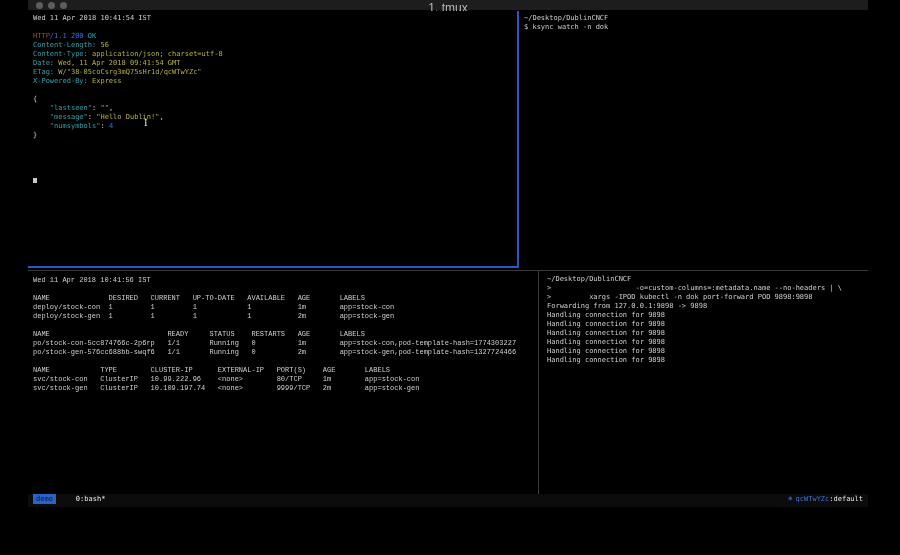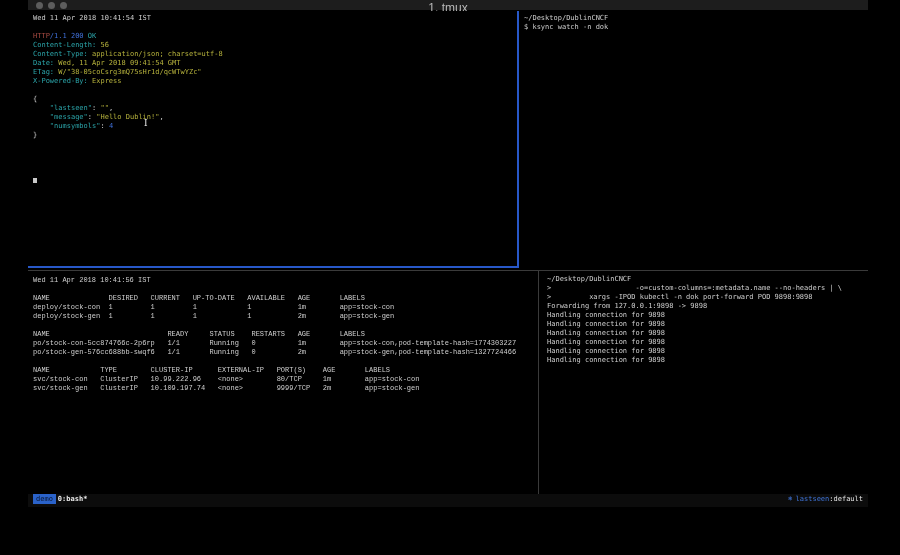--- a/index.html
+++ b/index.html
@@ -38,21 +38,21 @@
   .c-yellow{color:var(--header-value-yellow);}
   .c-blue{color:var(--number-blue);}
   .cursor-block{position:absolute;left:5px;top:167px;width:4px;height:5px;background:#c9c9c9;}
   .ibeam{position:absolute;left:116px;top:108px;font-family:"DejaVu Serif",serif;
          font-size:9px;color:#e8e8e8;text-shadow:0 0 1px #000;}
   .statusbar{position:absolute;left:0;top:494px;width:840px;height:13px;background:#0c0c0c;
              display:flex;align-items:flex-start;justify-content:space-between;
              font-size:7px;color:#e0e0e0;}
   .sb-left{display:flex;align-items:center;padding-left:5px;}
   .session-chip{background:var(--session-chip-blue);color:#08142e;padding:1px 3px;}
-  .win-label{margin-left:2px;font-weight:bold;color:#ececec;}
+  .win-label{margin-left:20px;font-weight:normal;color:#ececec;}
   .sb-right{display:flex;align-items:center;padding-right:5px;}
   .k8s-icon{color:var(--context-blue);margin-right:3px;font-size:8px;}
   .ctx-name{color:var(--context-blue);}
   .ctx-ns{color:#e6e6e6;}
 </style>
 </head>
 <body>
 
 <div class="stage">
   <div class="window">
@@ -135,19 +135,19 @@
 
     </div>
 
     <div class="statusbar">
       <div class="sb-left">
         <span class="session-chip">demo</span>
         <span class="win-label">0:bash*</span>
       </div>
       <div class="sb-right">
         <span class="k8s-icon">⎈</span>
-        <span class="ctx-name">lastseen</span>
+        <span class="ctx-name">qcWTwYZc</span>
         <span class="ctx-ns">:default</span>
       </div>
     </div>
 
   </div>
 </div>
 
 </body></html>

